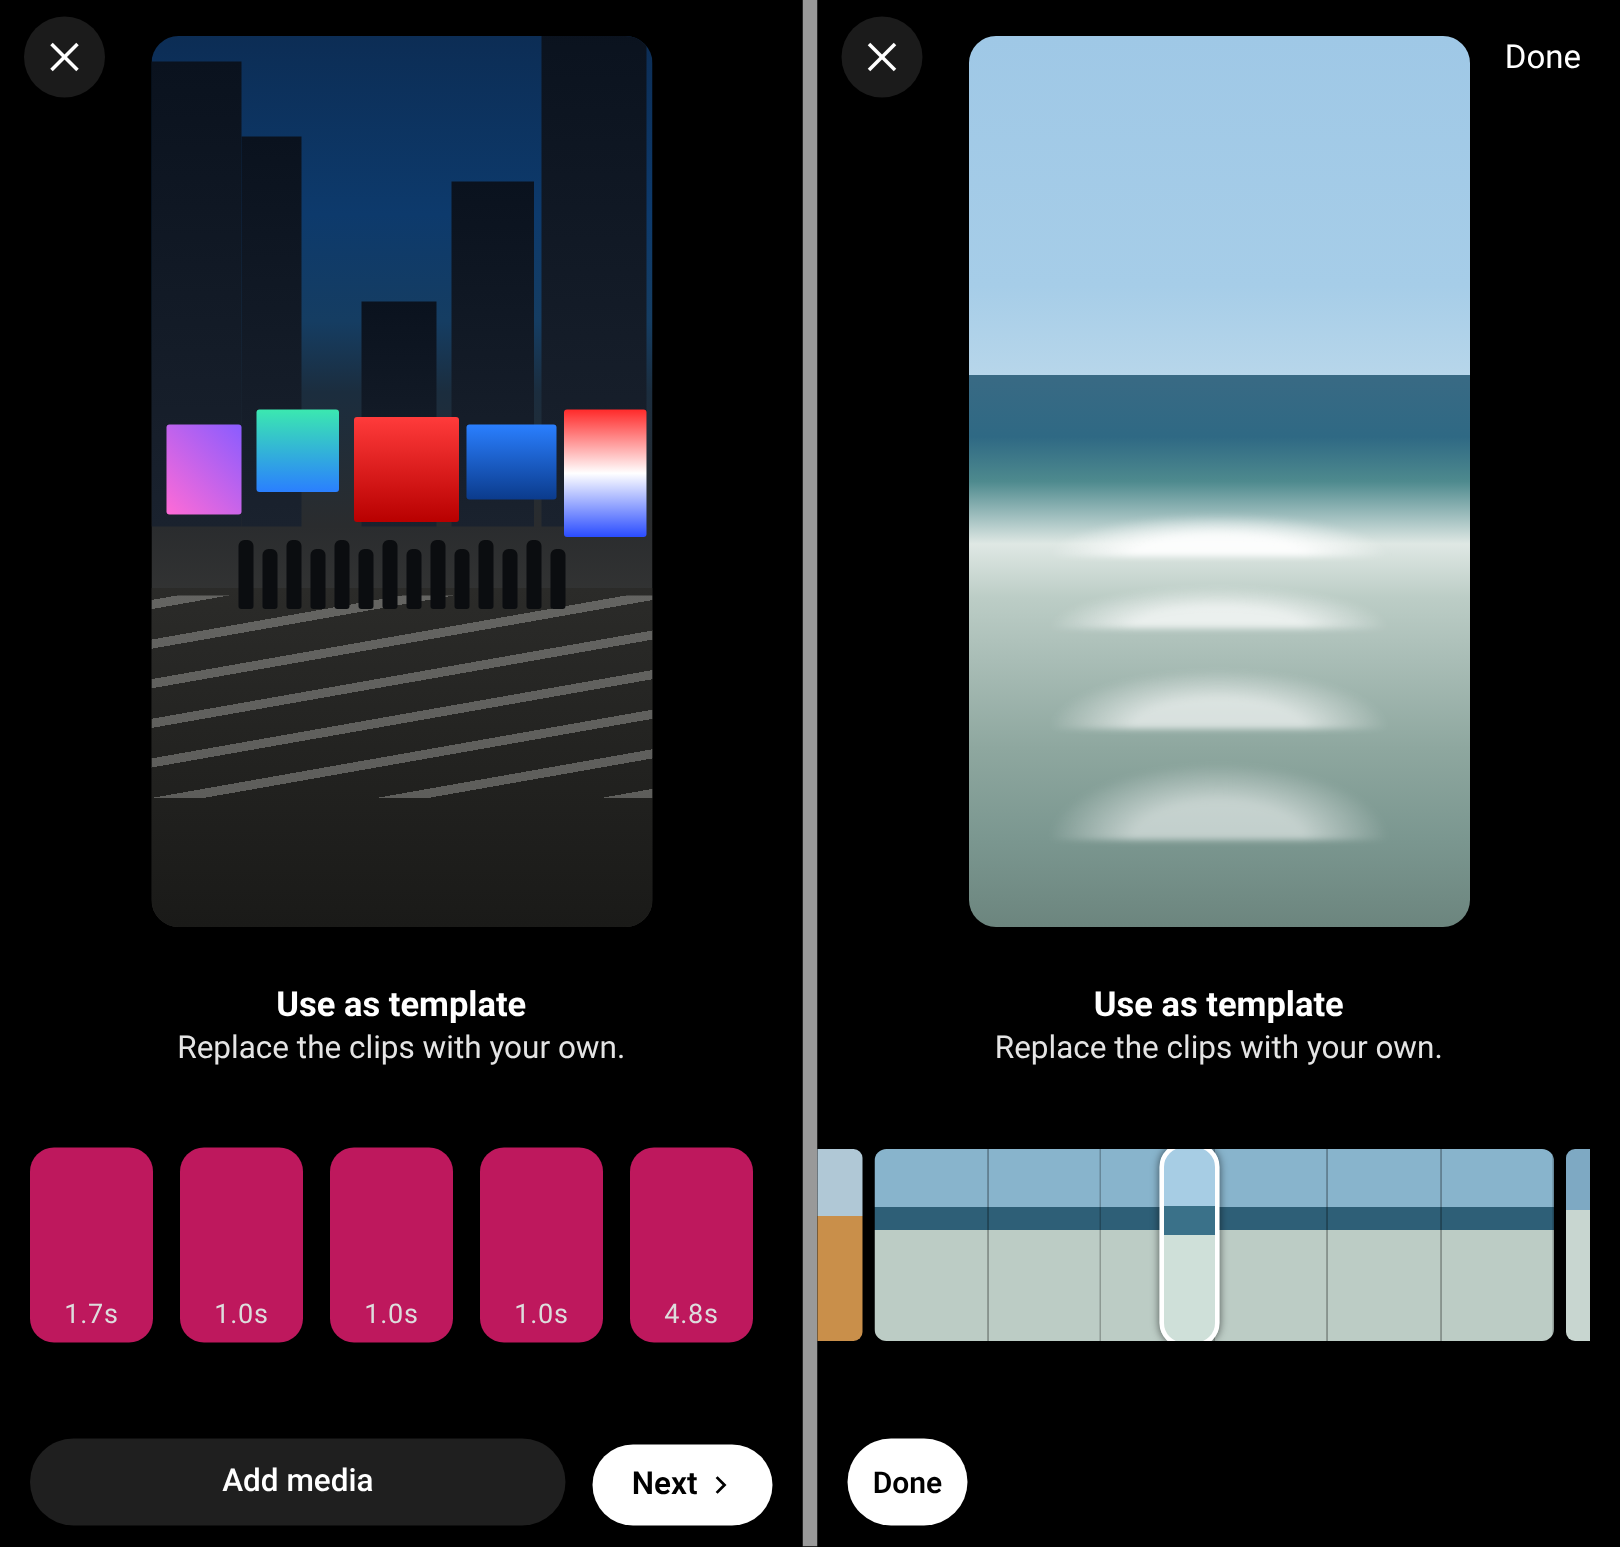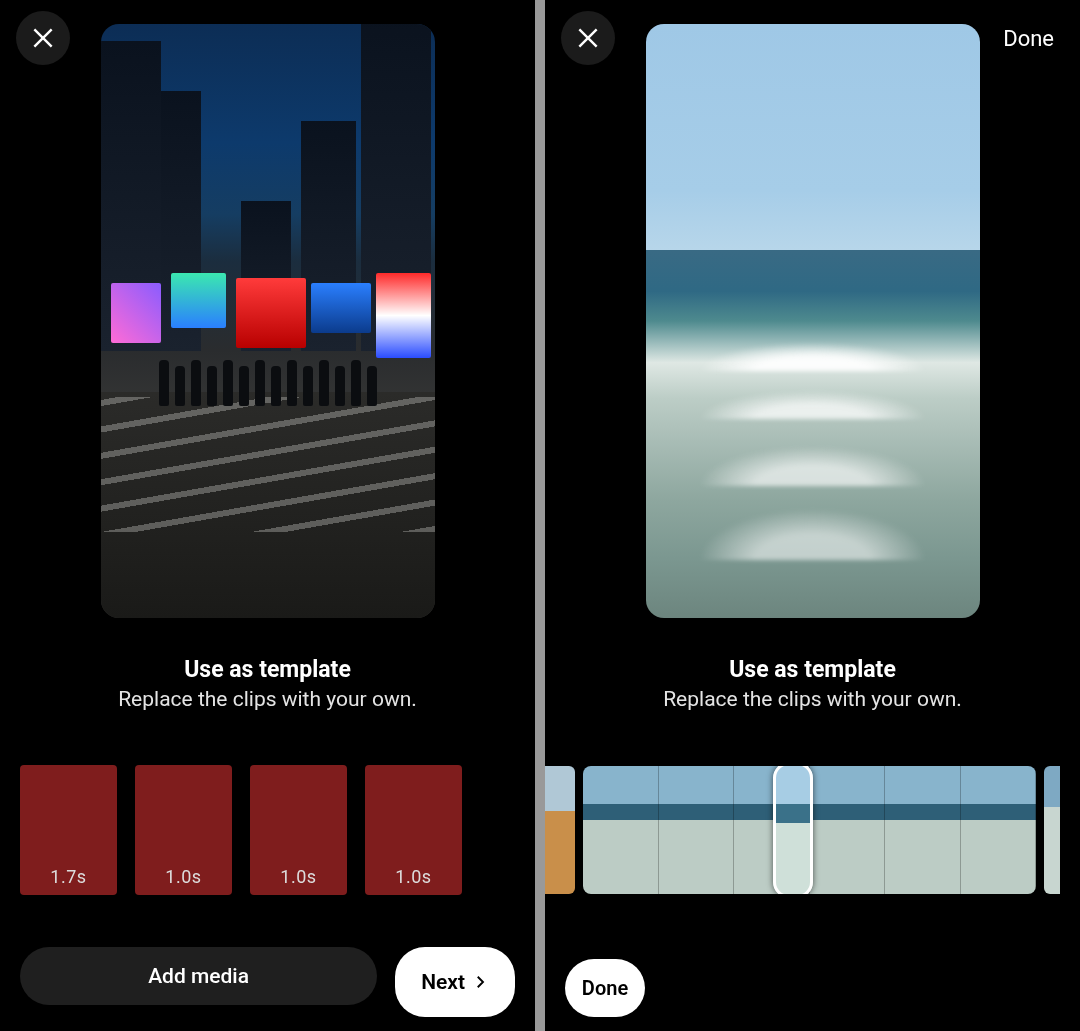--- a/index.html
+++ b/index.html
@@ -107,24 +107,24 @@
   .title { font-size:23px; font-weight:700; }
   .subtitle { font-size:21px; color:#e4e4e4; margin-top:4px; }
   
   .clip-strip {
     margin-top:54px;
     padding:0 20px;
     display:flex;
     gap:18px;
   }
   .clip-slot {
-    width:97px;
+    width:82px;
     height:130px;
-    background:#7f1d1d;
-    border-radius:4px;
+    background:#be185d;
+    border-radius:16px;
     position:relative;
     cursor:pointer;
   }
   .clip-slot .dur {
     position:absolute;
     left:0; right:0; bottom:8px;
     text-align:center;
     font-size:18px;
     color:#ddd;
     letter-spacing:0.5px;
@@ -178,36 +178,36 @@
     background:linear-gradient(#7ea9c3 0 32%, #c8d6d0 32% 100%);
   }
   
   .bottom-bar {
     position:absolute;
     left:0; right:0;
     bottom:14px;
     padding:0 20px;
     display:flex;
     gap:18px;
-    align-items:flex-start;
+    align-items:flex-end;
   }
   .pill-dark {
     flex:1;
     height:58px;
     border-radius:30px;
     background:#1f1f1f;
     display:flex;
     align-items:center;
     justify-content:center;
     font-size:21px;
     font-weight:500;
     cursor:pointer;
   }
   .pill-light {
-    height:70px;
+    height:54px;
     padding:0 26px;
     border-radius:30px;
     background:#fff;
     color:#000;
     display:flex;
     align-items:center;
     justify-content:center;
     font-size:21px;
     font-weight:600;
     cursor:pointer;
@@ -281,20 +281,23 @@
       </div>
     <div class="clip-slot">
         <div class="dur">1.0s</div>
       </div>
     <div class="clip-slot">
         <div class="dur">1.0s</div>
       </div>
     <div class="clip-slot">
         <div class="dur">1.0s</div>
       </div>
+    <div class="clip-slot">
+        <div class="dur">4.8s</div>
+      </div>
   </div>
 
   <div class="bottom-bar">
     <div class="pill-dark">
       <span>Add media</span>
     </div>
     <div class="pill-light">
       <span>Next</span>
       <svg viewBox="0 0 24 24">
           <polyline points="9 5 16 12 9 19"></polyline>

